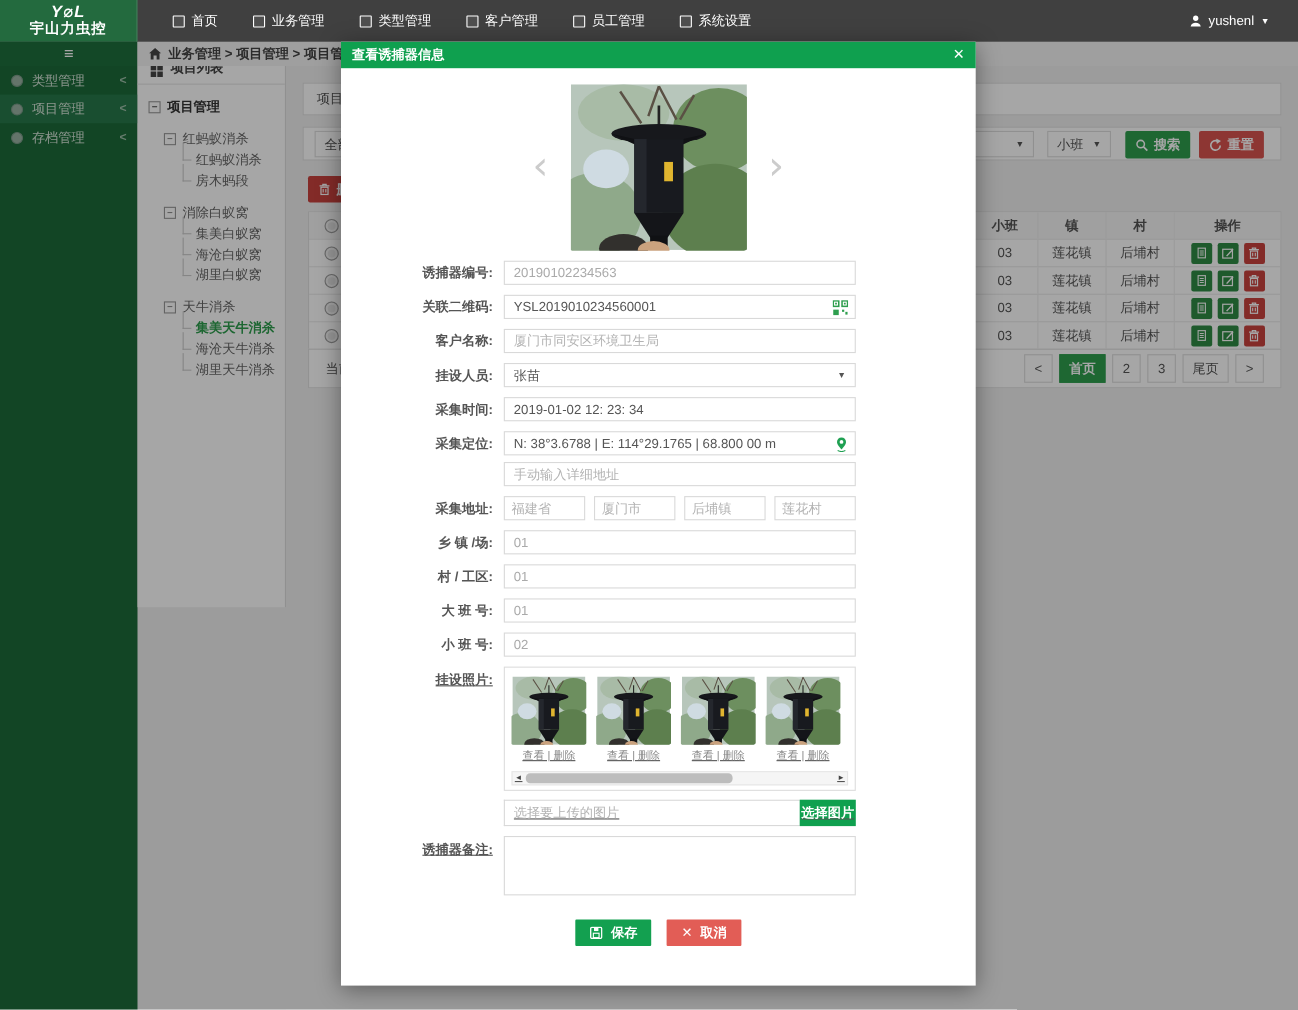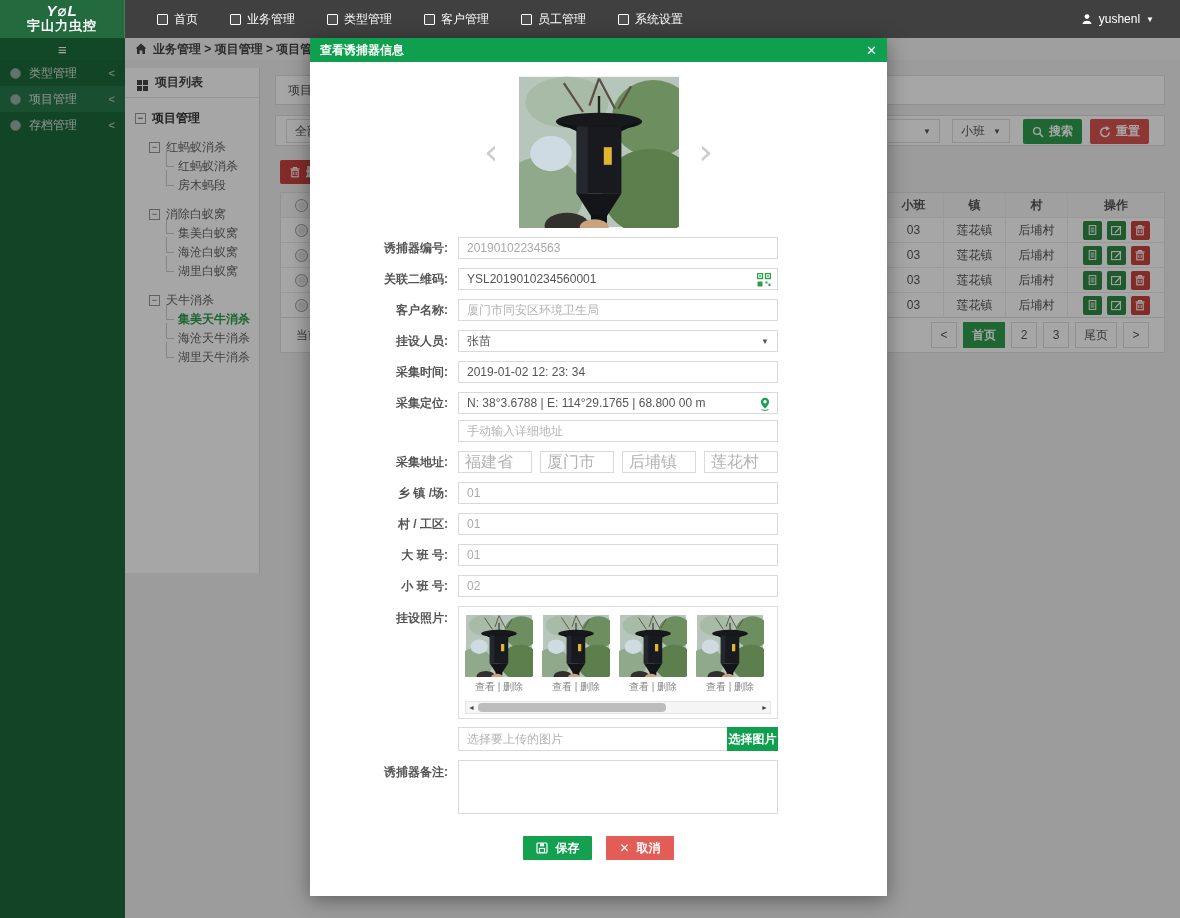--- a/index.html
+++ b/index.html
@@ -26,21 +26,21 @@
 
   
   .sidebar { position:absolute; top:60px; left:0; width:125px; bottom:0; background:#1d6b3a; z-index:4; }
   .sb-item { height:26px; display:flex; align-items:center; gap:8px; padding:0 10px; cursor:pointer; }
   .sb-item.active { background:#27794a; }
   .dot { width:11px; height:11px; border-radius:50%; background:#9ab3a3; border:1px solid #7d9b8a; flex:none; }
   .sb-label { flex:1; color:#d5e4d8; font-size:12px; }
   .sb-chev { color:#9fc0aa; font-size:11px; font-weight:bold; }
 
   
-  .treepanel { position:absolute; top:68px; left:125px; width:135px; height:505px; background:#fff; border-right:1px solid #ddd; z-index:4; }
+  .treepanel { position:absolute; top:47px; left:125px; width:135px; height:505px; background:#fff; border-right:1px solid #ddd; z-index:4; }
   .tp-head { height:30px; border-bottom:1px solid #e5e5e5; display:flex; align-items:center; padding:0 12px; color:#444; font-weight:bold; }
   .grid4 { position:relative; width:5px; height:5px; background:#444; box-shadow:6px 0 #444,0 6px #444,6px 6px #444; margin-right:13px; flex:none; }
   .tree { padding:10px 6px; font-size:12px; color:#666; }
   .exp { display:inline-flex; align-items:center; justify-content:center; width:11px; height:11px; border:1px solid #999; background:#fff; font-size:9px; line-height:9px; color:#555; margin-right:6px; flex:none; cursor:pointer; }
   .t-root { display:flex; align-items:center; font-weight:bold; color:#333; padding-left:4px; line-height:20px; }
   .t-group { display:flex; align-items:center; padding-left:18px; line-height:19px; margin-top:10px; cursor:pointer; }
   .t-kids { list-style:none; }
   .t-kids li { padding-left:47px; line-height:19px; cursor:pointer; position:relative; }
   .t-kids li::before { content:""; position:absolute; left:35px; top:-6px; height:15px; width:7px; border-left:1px solid #ccc; border-bottom:1px solid #ccc; }
   .t-kids li.sel { color:#2e9e4e; font-weight:bold; }
@@ -82,30 +82,30 @@
   .modal { position:absolute; left:310px; top:38px; width:577px; height:858px; background:#fff; z-index:60; box-shadow:0 4px 20px rgba(0,0,0,.4); }
   .m-head { height:24px; background:#0fa04f; color:#fff; display:flex; align-items:center; padding:0 10px; font-weight:bold;gap:32px; }
   .m-close { margin-left:auto; font-size:13px; cursor:pointer; font-weight:normal; }
   .m-body { padding-top:14px; }
   .carousel { display:flex; align-items:center; justify-content:center; gap:20px; }
   .car-arrow { font-size:36px; color:#ccc; line-height:1; cursor:pointer; font-family:"DejaVu Sans",sans-serif; }
   .car-img svg { width:160px; height:152px; display:block; }
 
   .frm { margin-top:8px; }
   .row { display:flex; align-items:center; margin-top:9px; }
-  .row.top { align-items:flex-start; }
+  .row.top { align-items:flex-start;text-decoration:underline; }
   .lab { width:148px; text-align:right; padding-right:10px; font-weight:bold; color:#555; flex:none; }
   .row.top .lab { padding-top:4px; }
   .ibox { width:320px; height:22px; border:1px solid #d9d9d9; font-size:12px; color:#555; background:#fff; padding:0 8px; display:flex; align-items:center; position:relative; }
   input.ibox, textarea.tbox { outline:none; font-family:inherit; }
   input.ibox { display:block; line-height:20px; }
   input.muted { color:#aaa; }
   input::placeholder, textarea::placeholder { color:#b3b3b3; }
   .iright { position:absolute; right:6px; top:4px; }
-  .addr-in { width:74px; height:22px; border:1px solid #d9d9d9; padding:0 6px; font-size:16px; color:#15803d; margin-right:8px; }
+  .addr-in { width:74px; height:22px; border:1px solid #d9d9d9; padding:0 6px; font-size:12px; color:#15803d; margin-right:8px; }
   .addr-in:last-child { margin-right:4px; }
 
   .photo-wrap { width:320px; border:1px solid #ddd; padding:8px 6px 4px; }
   .thumbs { display:flex; gap:9px; }
   .thumb { width:68px; }
   .thumb svg { width:68px; height:62px; display:block; }
   .thumb-act { font-size:10px; color:#888; text-align:center; margin-top:3px; cursor:pointer; white-space:nowrap; }
   .sbar { margin-top:7px; height:13px; background:#f5f5f5; border:1px solid #e6e6e6; position:relative; display:flex; align-items:center; justify-content:space-between; padding:0 2px; }
   .sb-arrow { font-size:7px; color:#444; line-height:1; cursor:pointer; }
   .sb-thumb { position:absolute; left:12px; width:62%; height:9px; background:#bdbdbd; border-radius:4px; cursor:grab; }

